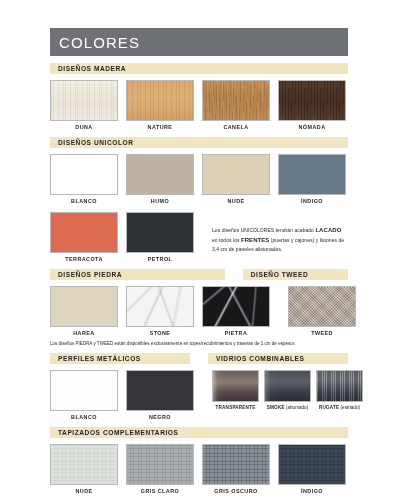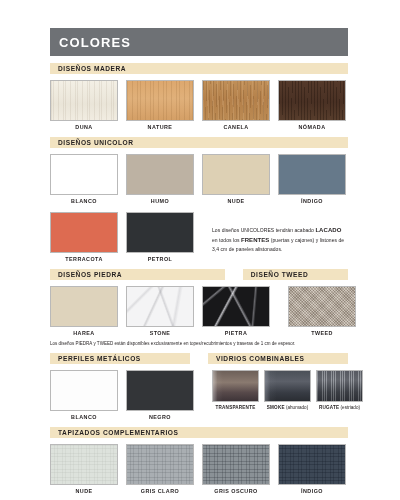--- a/index.html
+++ b/index.html
@@ -31,22 +31,22 @@
     margin-top: 28px;
     height: 28px;
     background: #6e7175;
     display: flex;
     align-items: center;
     padding-left: 9px;
     box-sizing: border-box;
   }
   .header-title {
     color: #ffffff;
-    font-size: 13px;
-    font-weight: bold;
+    font-size: 15px;
+    font-weight: normal;
     letter-spacing: 1.1px;
   }
 
   
   .section-bar {
     height: 11px;
     background: #f2e3c1;
     display: flex;
     align-items: center;
     padding-left: 8px;

